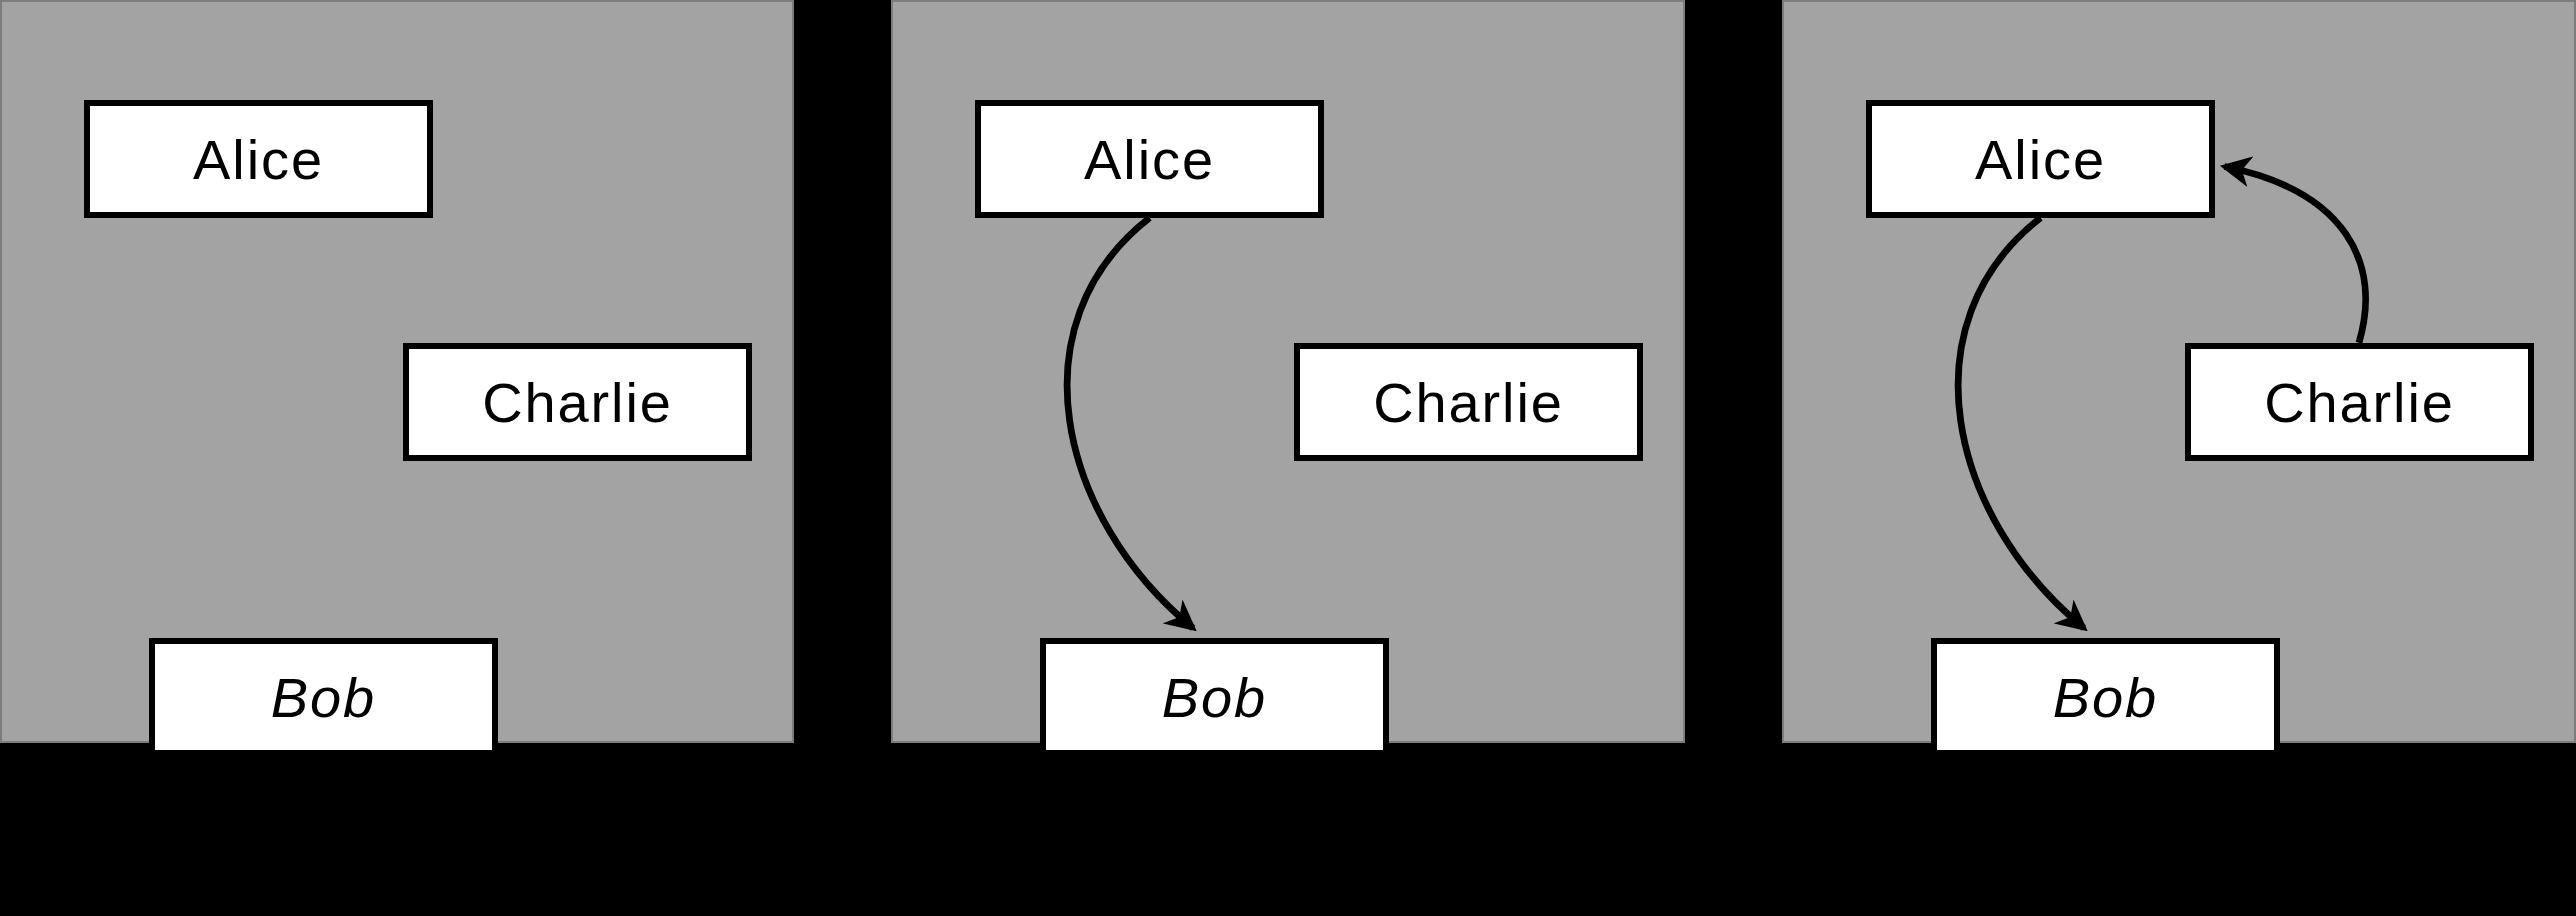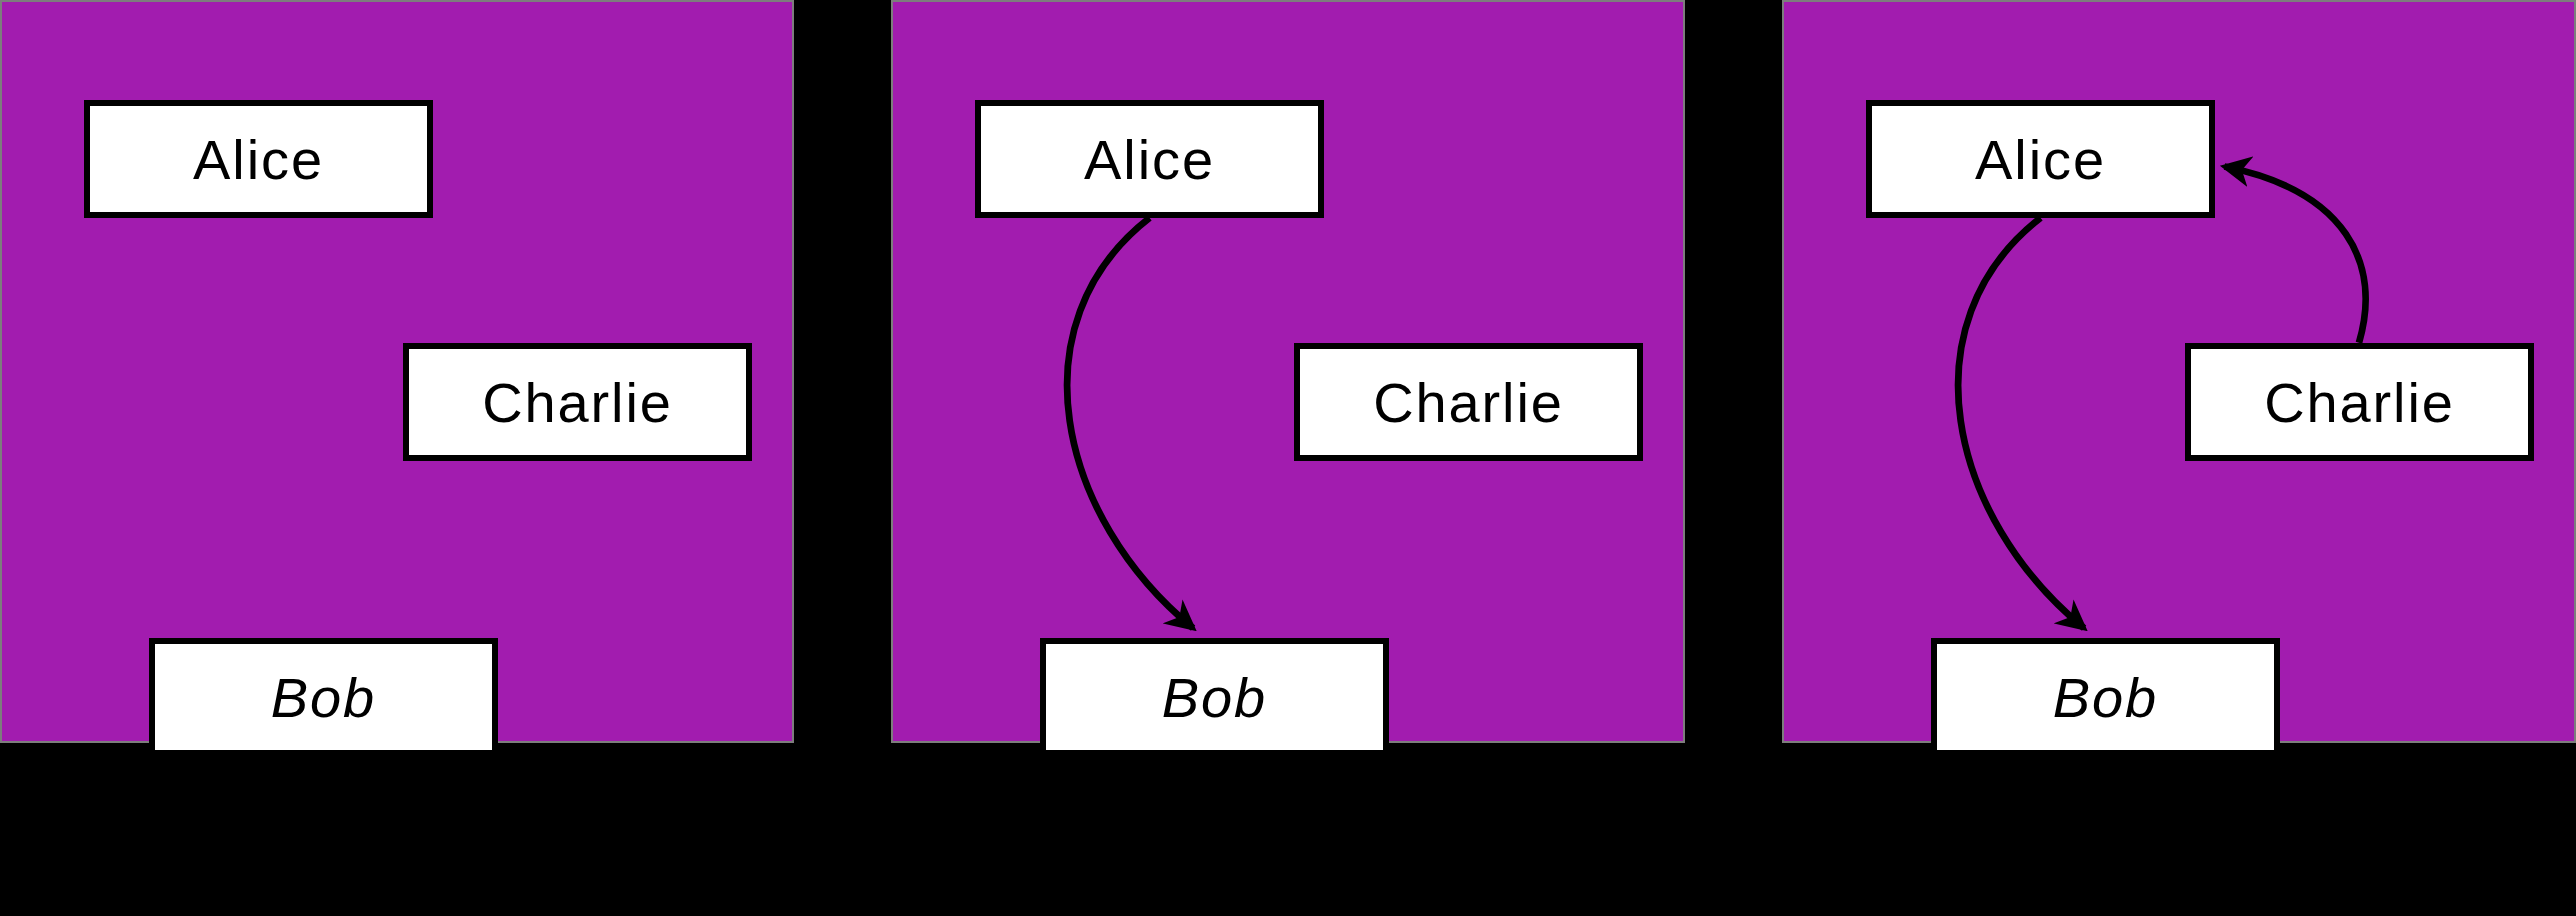--- a/index.html
+++ b/index.html
@@ -18,21 +18,21 @@
     width: 2576px;
     height: 916px;
     background: #000000;
   }
   .panel {
     position: relative;
     flex: none;
     box-sizing: border-box;
     width: 794px;
     height: 743px;
-    background: #a21caf;
+    background: #a3a3a3;
     border: 2.9px solid #7d7d7d;
   }
   .edge-layer {
     position: absolute;
     left: 0;
     top: 0;
     width: 788px;
     height: 905px;
     pointer-events: none;
   }

